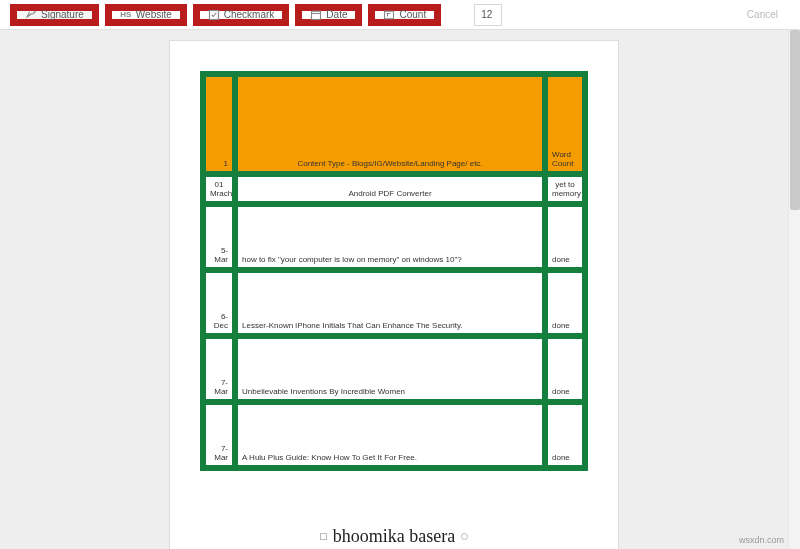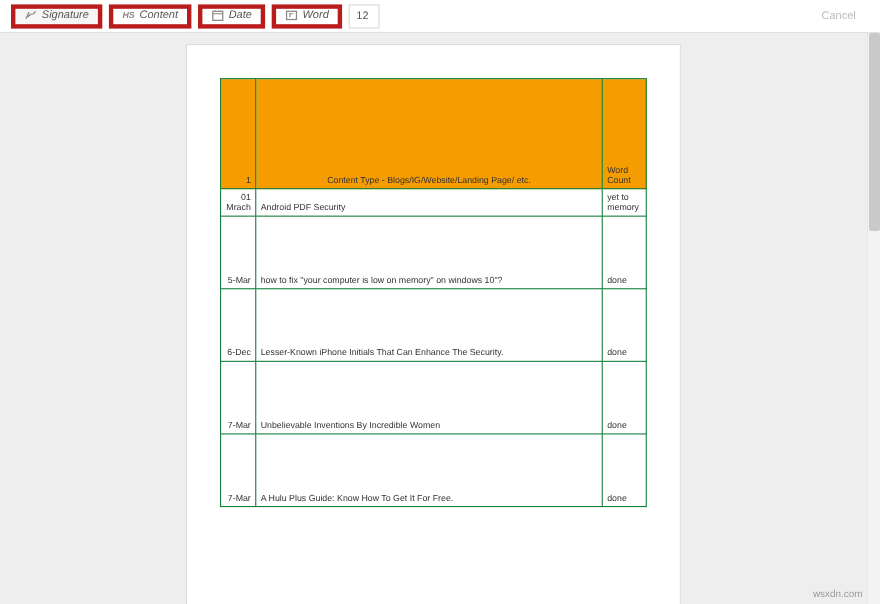--- a/index.html
+++ b/index.html
@@ -1,40 +1,40 @@
 <!DOCTYPE html>
 <html><head>
 <meta charset="utf-8">
 <style>
   * { box-sizing: border-box; margin: 0; padding: 0; }
   body { font-family: Arial, Helvetica, sans-serif; background: #eeeeee; width: 800px; height: 549px; overflow: hidden; font-size: 11px; color: #333; position: relative; }
   
   .toolbar { height: 30px; background: #fff; border-bottom: 1px solid #e0e0e0; display: flex; align-items: center; padding: 0 10px; gap: 6px; }
-  .tool-btn { display: flex; gap: 4px; border: 4px solid #b91c1c; background: #fff; height: 22px; padding: 0 8px; font-size: 10px; color: #555; cursor: pointer; font-style: italic; }
+  .tool-btn { display: flex; align-items: center; gap: 4px; border: 7px solid #b91c1c; background: #fff; height: 22px; padding: 0 8px; font-size: 10px; color: #555; cursor: pointer; }
   .tool-btn.active { background: #f6f6f6; }
   .tool-btn .icon { width: 12px; height: 12px; display: flex; align-items: center; justify-content: center; color: #888; }
   .tool-btn .icon svg { width: 12px; height: 12px; stroke: #888; fill: none; stroke-width: 1.5; }
-  .size-sel { display: flex; align-items: center; gap: 3px; border: 1px solid #d8d8d8; height: 22px; padding: 0 6px; font-size: 10px; color: #555; cursor: pointer; }
+  .size-sel { display: flex; align-items: center; gap: 3px; border: 1px solid #d8d8d8; height: 22px; padding: 0 6px; font-size: 10px; color: #555; cursor: pointer; margin-left: 27px; }
   .spacer { flex: 1; }
   .cancel-btn { color: #bbb; font-size: 10px; padding: 0 12px; cursor: pointer; }
   .continue-wrap { border: 2px solid #e60000; padding: 2px; }
   .continue-btn { background: #00a3e0; color: #fff; font-size: 10px; font-weight: bold; padding: 6px 14px; cursor: pointer; letter-spacing: 0.5px; }
   
   .canvas { position: absolute; top: 30px; left: 0; right: 12px; bottom: 0; overflow: hidden; display: flex; justify-content: center; padding-top: 10px; }
   .page { width: 450px; background: #fff; border: 1px solid #ddd; padding: 30px 30px 10px 30px; height: 520px; position: relative; }
   
   table { border-collapse: collapse; width: 100%; table-layout: fixed; font-size: 8px; color: #333; }
-  th, td { border: 1px solid #15803d; padding: 3px 4px; vertical-align: bottom; }
+  th, td { border: 6px solid #15803d; padding: 3px 4px; vertical-align: bottom; }
   thead th { background: #f59c00; height: 100px; font-weight: normal; vertical-align: bottom; }
   .col-num { width: 32px; text-align: right; }
   .col-content { }
   .col-count { width: 40px; text-align: left; }
   tbody td.col-num { text-align: right; }
   tbody tr.tall td { height: 66px; margin-left: 32px; }
-  tbody tr.short td { height: 14px; }
+  tbody tr.short td { height: 14px; text-align: center; }
   
   .sig-row { position: absolute; bottom: 12px; left: 0; right: 0; display: flex; justify-content: center; align-items: center; gap: 6px; }
   .sig-handle { width: 7px; height: 7px; border: 1px solid #bbb; background: #fff; }
   .sig-dot { width: 7px; height: 7px; border: 1px solid #bbb; background: #fff; border-radius: 50%; }
   .signature { font-family: "Brush Script MT", "Segoe Script", cursive; font-size: 18px; color: #222; }
   
   .scroll-track { position: absolute; top: 30px; right: 0; width: 12px; bottom: 0; background: #f3f3f3; border-left: 1px solid #e6e6e6; }
   .scroll-thumb { position: absolute; top: 0; left: 1px; width: 10px; height: 180px; background: #c9c9c9; border-radius: 2px; }
   
   .watermark { position: absolute; bottom: 4px; right: 16px; font-size: 9px; color: #999; }
@@ -46,39 +46,48 @@
   <div class="tool-btn active">
     <span class="icon">
         <svg viewBox="0 0 16 16">
           <path d="M2 12 L6 4 M4 10 L9 6 M14 3 L10 7"></path>
         </svg>
       </span>
     <span>Signature</span>
   </div>
   <div class="tool-btn">
     <span class="icon" style="font-size:8px;font-weight:bold;color:#888;">HS</span>
-    <span>Content</span>
+    <span>Website</span>
+  </div>
+  <div class="tool-btn">
+    <span class="icon">
+        <svg viewBox="0 0 16 16">
+          <rect x="2" y="2" width="12" height="12"></rect>
+          <path d="M5 8 L7 10 L11 5"></path>
+        </svg>
+      </span>
+    <span>Checkmark</span>
   </div>
   <div class="tool-btn">
     <span class="icon">
         <svg viewBox="0 0 16 16">
           <rect x="2" y="3" width="12" height="11"></rect>
           <path d="M2 6 L14 6 M5 2 L5 4 M11 2 L11 4"></path>
         </svg>
       </span>
     <span>Date</span>
   </div>
   <div class="tool-btn">
     <span class="icon">
         <svg viewBox="0 0 16 16">
           <rect x="2" y="3" width="12" height="10"></rect>
           <path d="M6 6 L6 10 M5 6 L10 6"></path>
         </svg>
       </span>
-    <span>Word</span>
+    <span>Count</span>
   </div>
   <div class="size-sel">
     <span>12</span>
     <span class="icon"><svg viewBox="0 0 16 16">
           <path d="M4 6 L8 10 L12 6"></path>
         </svg></span>
   </div>
   <div class="spacer"></div>
   <div class="cancel-btn">Cancel</div>
 </div>
@@ -94,21 +103,21 @@
       <thead>
         <tr>
           <th class="col-num">1</th>
           <th class="col-content">Content Type - Blogs/IG/Website/Landing Page/ etc.</th>
           <th class="col-count">Word Count</th>
         </tr>
       </thead>
       <tbody>
         <tr class="short">
           <td class="col-num">01 Mrach</td>
-          <td>Android PDF Security</td>
+          <td>Android PDF Converter</td>
           <td>yet to memory</td>
         </tr>
         <tr class="tall">
           <td class="col-num">5-Mar</td>
           <td>how to fix "your computer is low on memory" on windows 10"?</td>
           <td>done</td>
         </tr>
         <tr class="tall">
           <td class="col-num">6-Dec</td>
           <td>Lesser-Known iPhone Initials That Can Enhance The Security.</td>
@@ -119,20 +128,25 @@
           <td>Unbelievable Inventions By Incredible Women</td>
           <td>done</td>
         </tr>
         <tr class="tall">
           <td class="col-num">7-Mar</td>
           <td>A Hulu Plus Guide: Know How To Get It For Free.</td>
           <td>done</td>
         </tr>
       </tbody>
     </table>
+    <div class="sig-row">
+      <span class="sig-handle"></span>
+      <span class="signature">bhoomika basera</span>
+      <span class="sig-dot"></span>
+    </div>
   </div>
 </div>
 
 <div class="scroll-track">
   <div class="scroll-thumb"></div>
 </div>
 
 <div class="watermark">wsxdn.com</div>
 
 </body></html>

